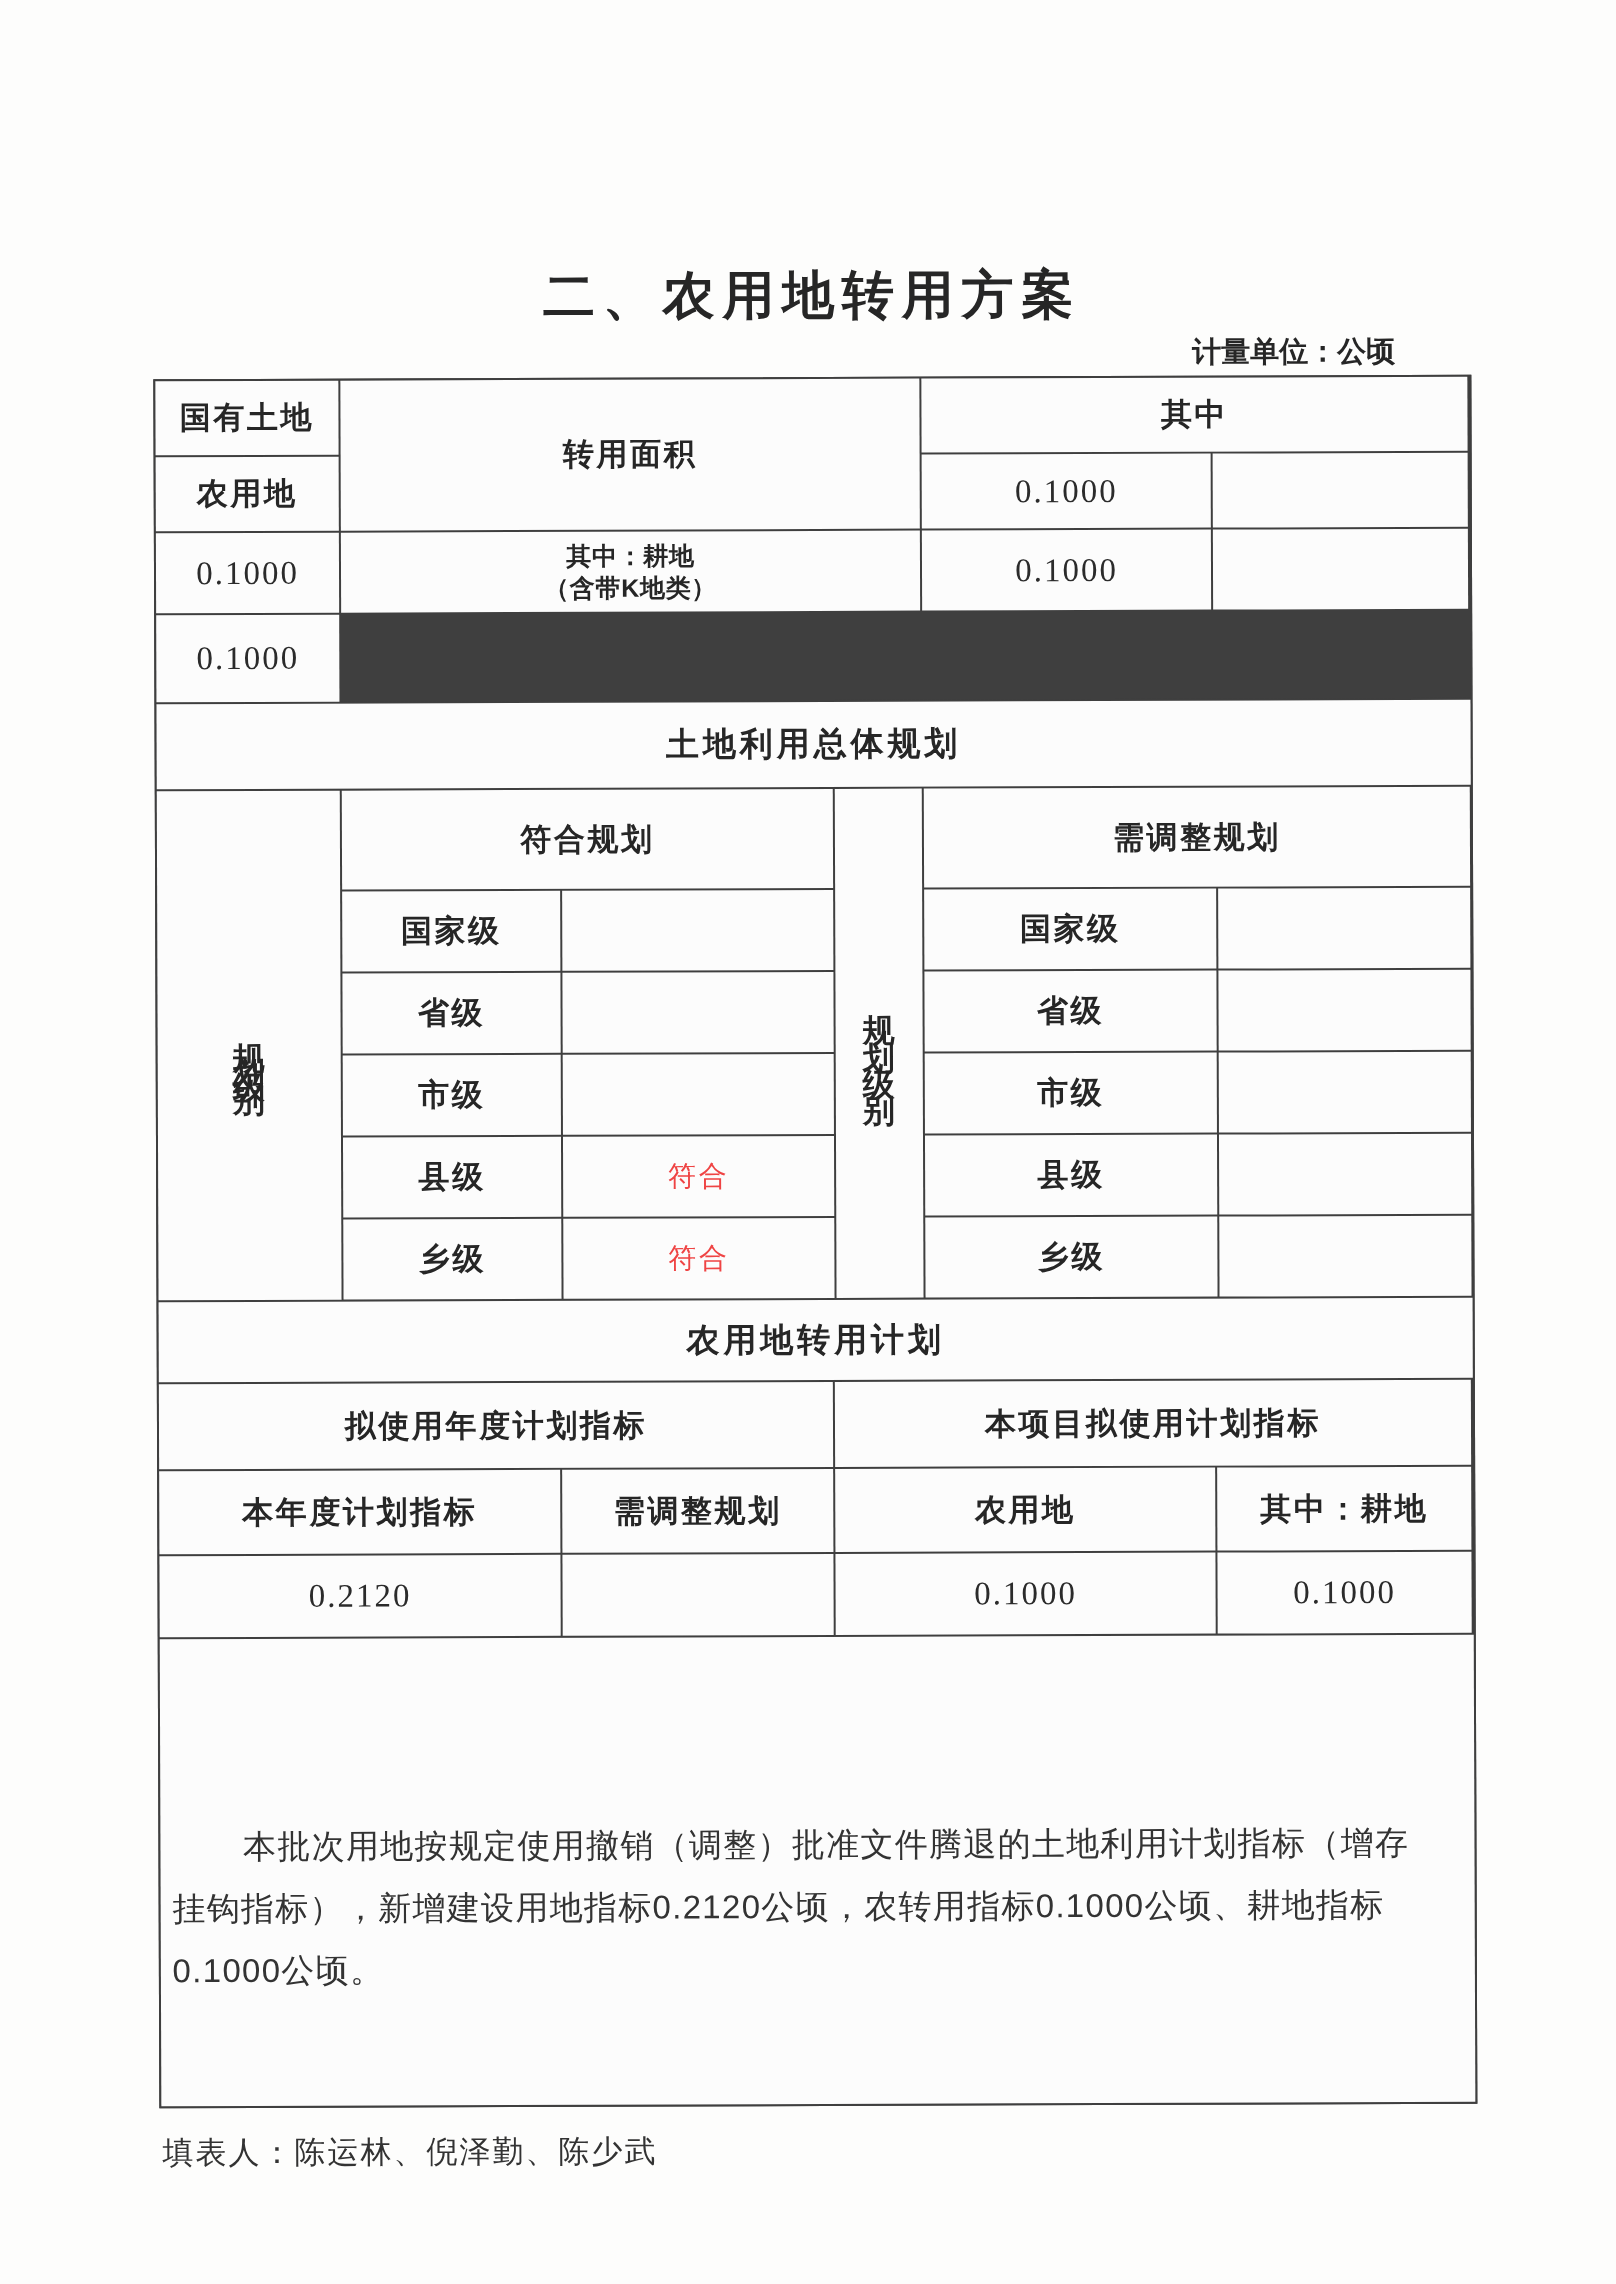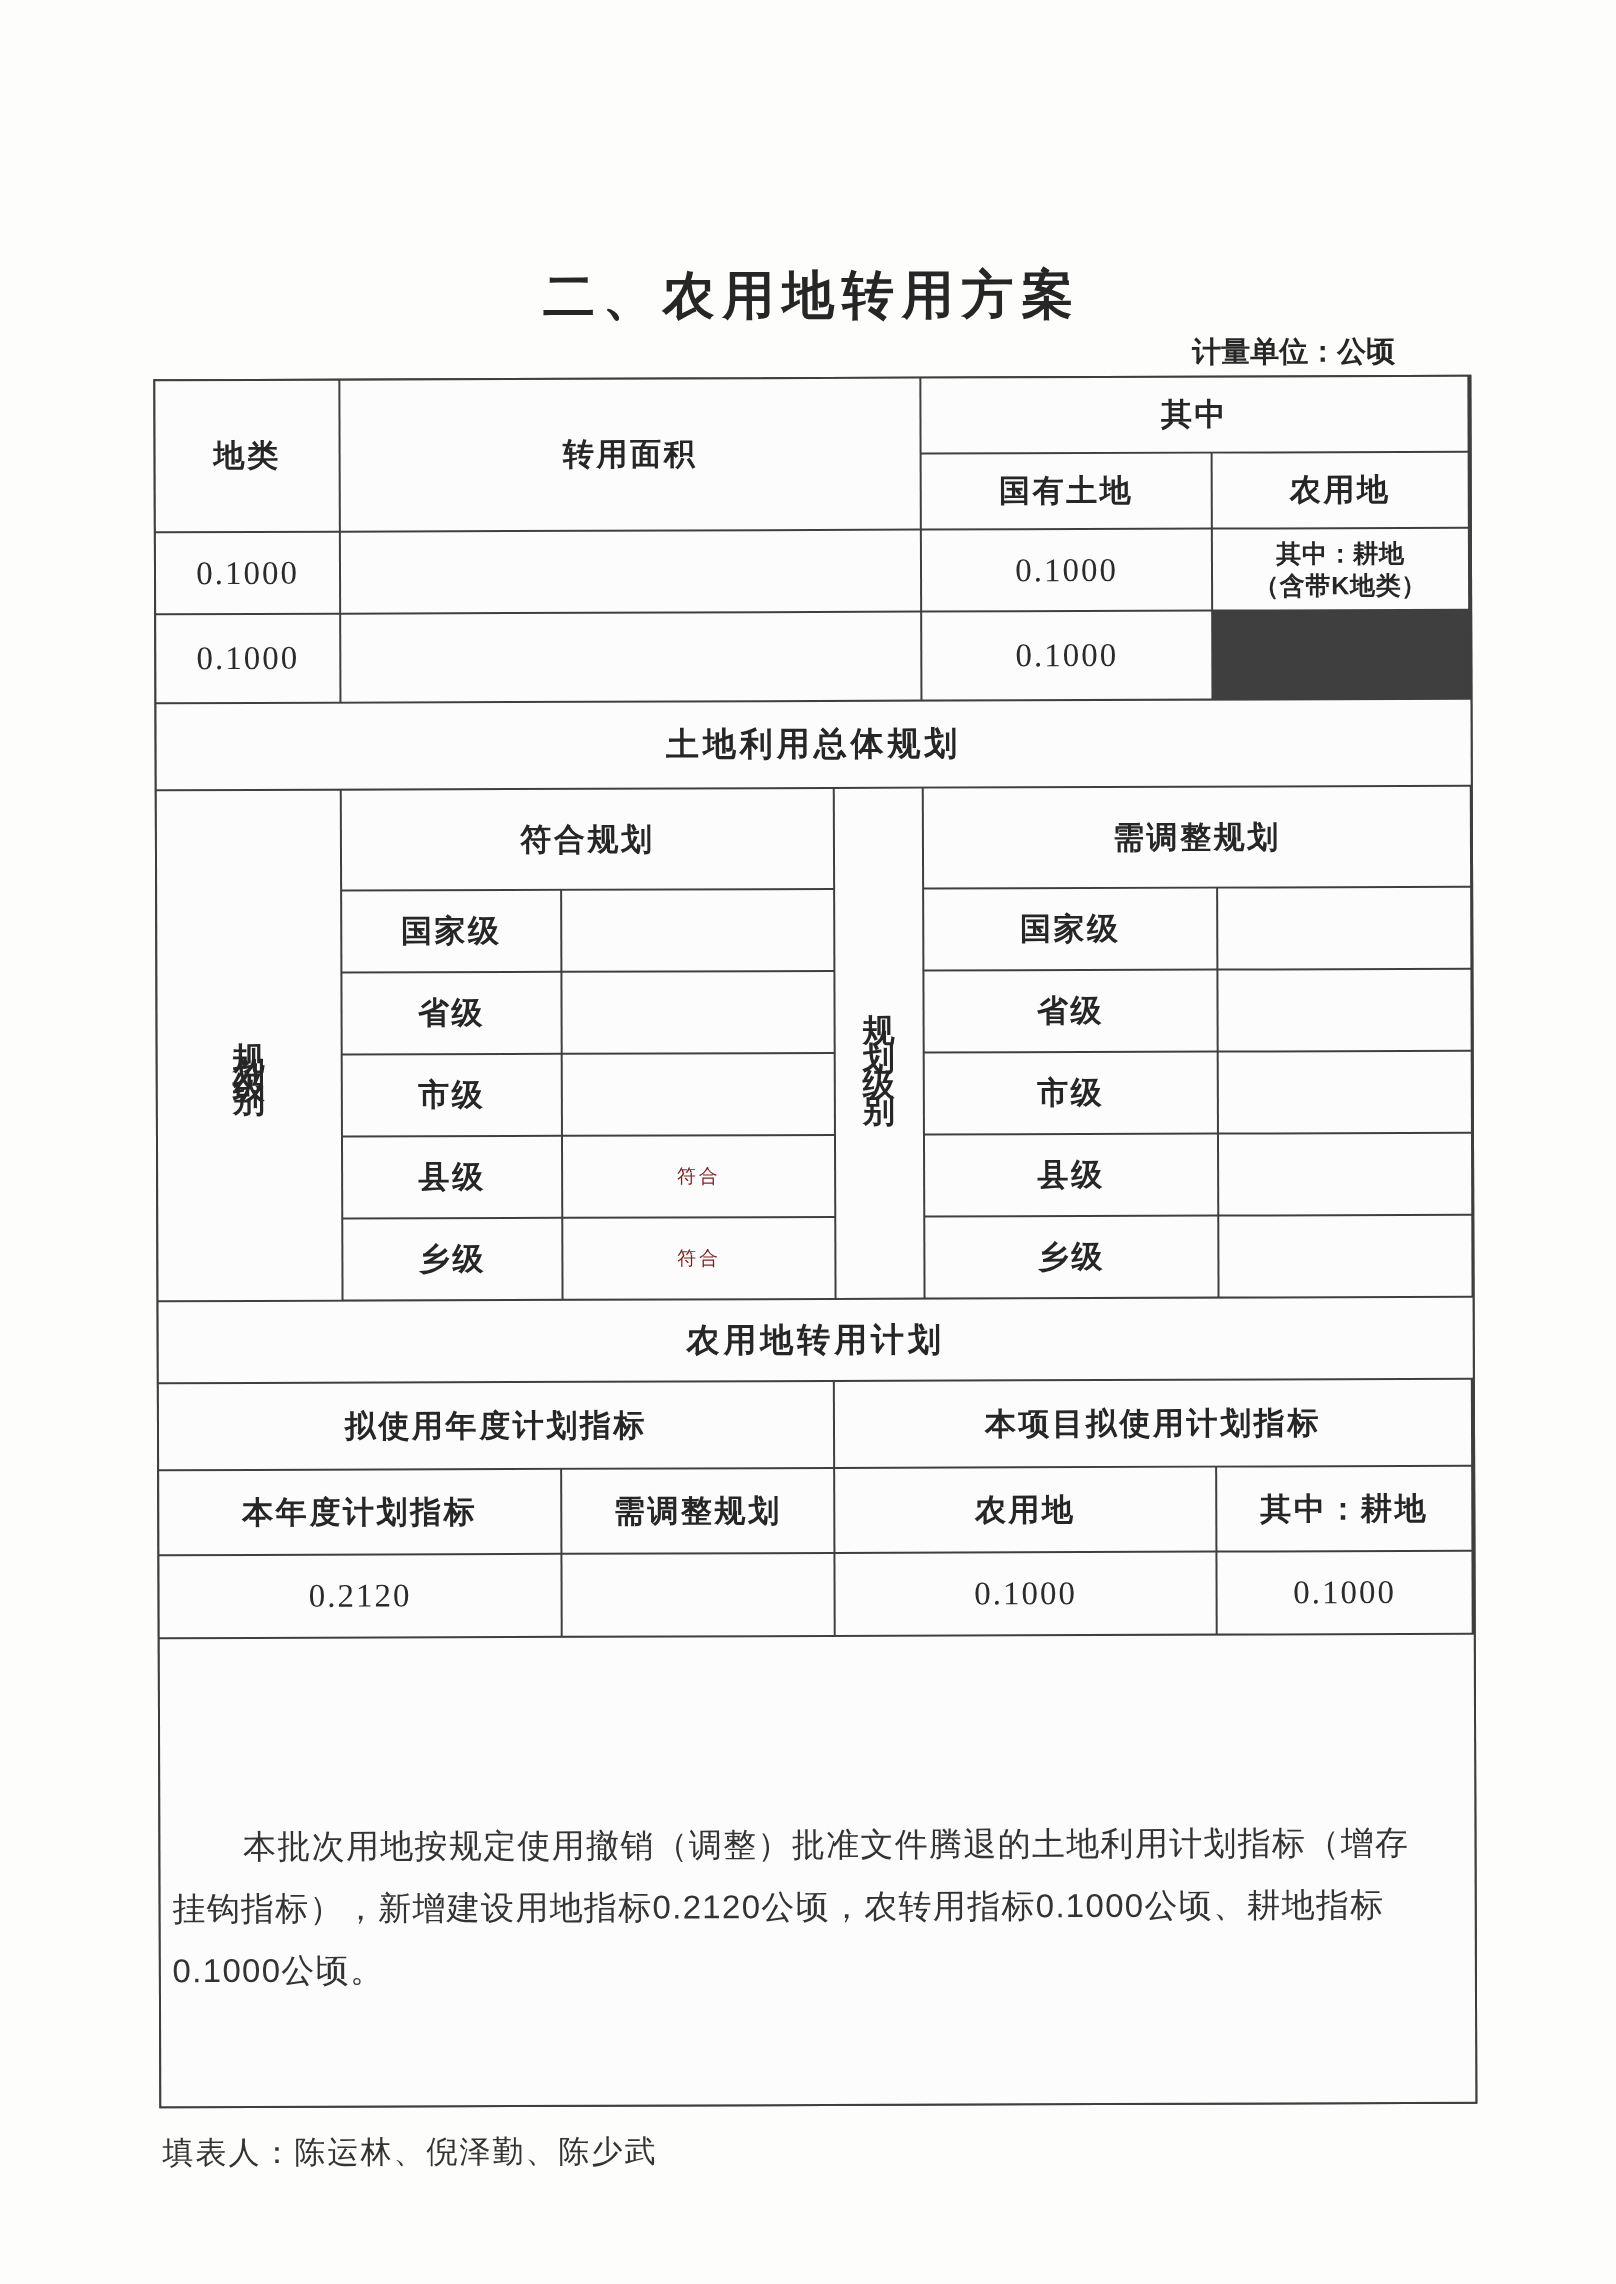--- a/index.html
+++ b/index.html
@@ -38,21 +38,21 @@
   }
   .grid { display: grid; gap: 2px; background: #3f3f3f; }
   .cell {
     background: #fcfcfc; display: flex;
     align-items: center; justify-content: center;
     text-align: center; overflow: hidden;
   }
   .lbl  { font-weight: 700; font-size: 31px; color: #262626; letter-spacing: 2.6px; }
   .lbl-sm { font-weight: 700; font-size: 25px; color: #262626; line-height: 1.3; letter-spacing: 0.7px; }
   .num  { font-family: "Liberation Serif", "DejaVu Serif", serif; font-size: 33px; color: #2b2b2b; letter-spacing: 2px; }
-  .val-cn { font-weight: 400; font-size: 19px; color: #7f1d1d; letter-spacing: 2.6px; }
+  .val-cn { font-weight: 400; font-size: 28px; color: #ef4444; letter-spacing: 2.6px; }
   .section-title { font-weight: 700; font-size: 33px; letter-spacing: 3.9px; color: #262626; }
 
   
   .grid-land {
     grid-template-columns: 183px 579px 289px 255px;
     grid-template-rows: 74px 74px 80px 87px;
   }
   .land-type   { grid-column: 1; grid-row: 1 / span 2; }
   .conv-area   { grid-column: 2; grid-row: 1 / span 2; }
   .of-which    { grid-column: 3 / span 2; grid-row: 1; }
@@ -95,21 +95,20 @@
 <body>
 
 <div class="scan-tilt">
 
   <div class="doc-title">二、农用地转用方案</div>
   <div class="unit-note">计量单位：公顷</div>
 
   <div class="table-frame">
 
     <div class="grid grid-land">
-      <div class="cell lbl land-type">地类</div>
       <div class="cell lbl conv-area">转用面积</div>
       <div class="cell lbl of-which">其中</div>
       <div class="cell lbl">国有土地</div>
 
       <div class="cell lbl">农用地</div>
       <div class="cell num">0.1000</div>
       <div class="cell num"></div>
       <div class="cell num">0.1000</div>
 
       <div class="cell lbl-sm">

